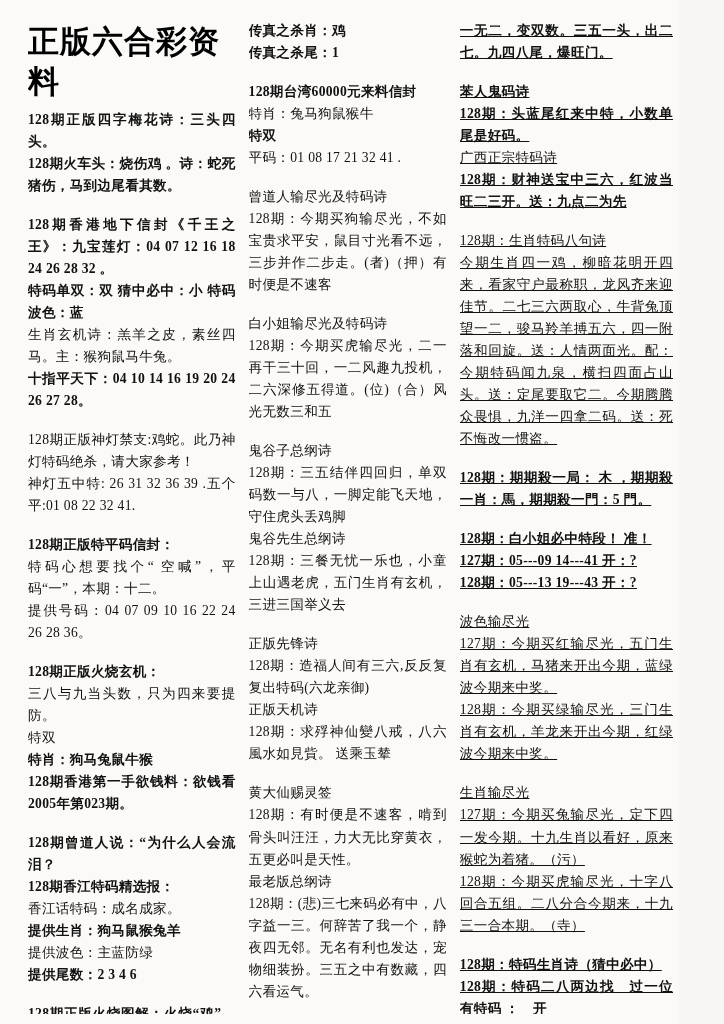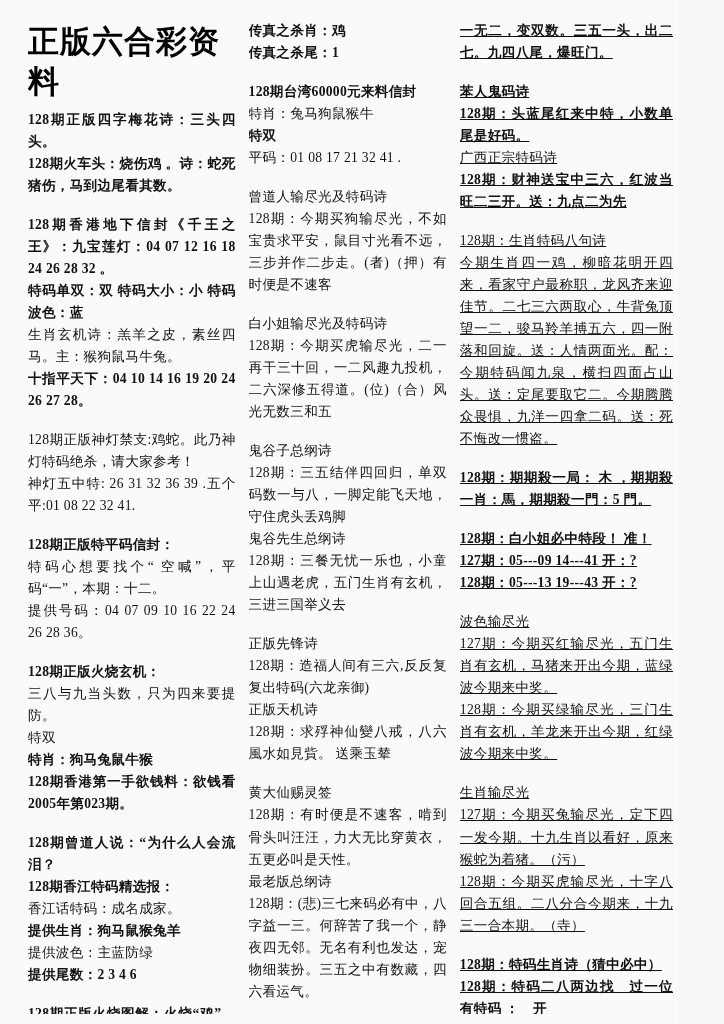--- a/index.html
+++ b/index.html
@@ -49,21 +49,21 @@
 </style>
 </head>
 <body>
 
 <div class="page">
   <div class="col col-1">
     <div class="page-title">正版六合彩资料</div>
   <p class="blk b">128期正版四字梅花诗：三头四头。</p>
       <p class="blk b">128期火车头：烧伤鸡 。诗：蛇死猪伤，马到边尾看其数。</p>
       <p class="blk b gap">128期香港地下信封《千王之王》：九宝莲灯：04 07 12 16 18 24 26 28 32 。</p>
-      <p class="blk b">特码单双：双 特码大小：小 特码波色：蓝</p>
+      <p class="blk b">特码单双：双 猜中必中：小 特码波色：蓝</p>
       <p class="blk">生肖玄机诗：羔羊之皮，素丝四马。主：猴狗鼠马牛兔。</p>
       <p class="blk b">十指平天下：04 10 14 16 19 20 24 26 27 28。</p>
       <p class="blk gap">128期正版神灯禁支:鸡蛇。此乃神灯特码绝杀，请大家参考！</p>
       <p class="blk">神灯五中特: 26 31 32 36 39 .五个平:01 08 22 32 41.</p>
       <p class="blk b gap">128期正版特平码信封：</p>
       <p class="blk">特码心想要找个“ 空喊”，平码“一”，本期：十二。</p>
       <p class="blk">提供号码：04 07 09 10 16 22 24 26 28 36。</p>
       <p class="blk b gap">128期正版火烧玄机：</p>
       <p class="blk">三八与九当头数，只为四来要提防。</p>
       <p class="blk">特双</p>

